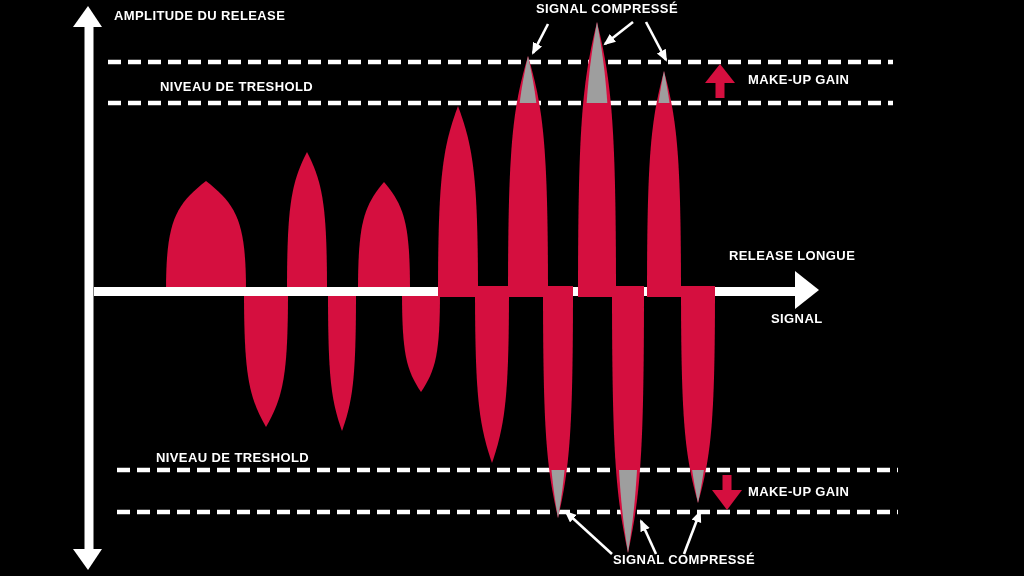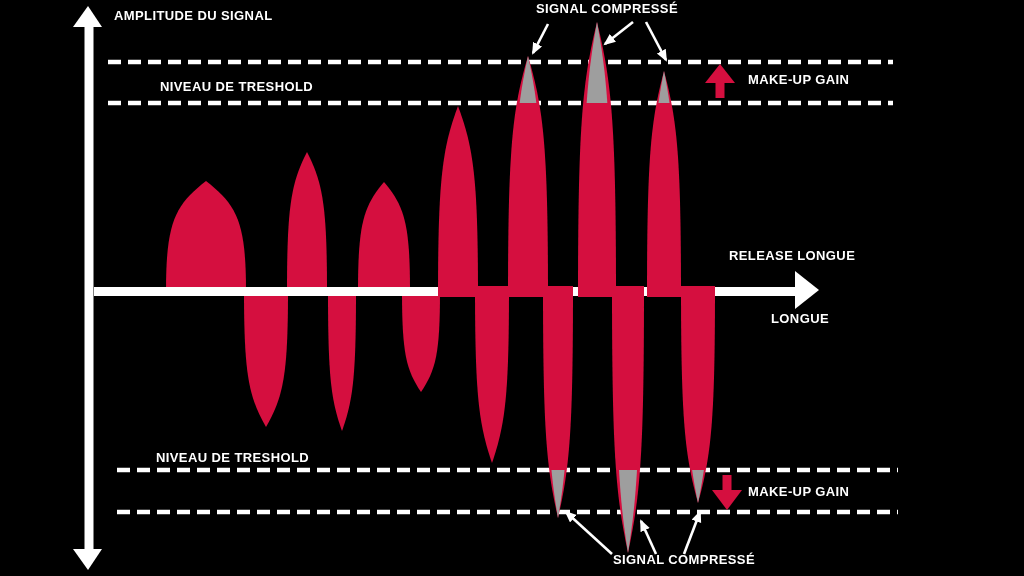--- a/index.html
+++ b/index.html
@@ -87,22 +87,22 @@
     <g id="g-ann">
         <line x1="548" y1="24" x2="533" y2="53" stroke="#ffffff" stroke-width="2.6" marker-end="url(#ah)"></line>
         <line x1="633" y1="22" x2="605" y2="44" stroke="#ffffff" stroke-width="2.6" marker-end="url(#ah)"></line>
         <line x1="646" y1="22" x2="666" y2="60" stroke="#ffffff" stroke-width="2.6" marker-end="url(#ah)"></line>
         <line x1="612" y1="554" x2="566" y2="512" stroke="#ffffff" stroke-width="2.6" marker-end="url(#ah)"></line>
         <line x1="656" y1="554" x2="641" y2="521" stroke="#ffffff" stroke-width="2.6" marker-end="url(#ah)"></line>
         <line x1="684" y1="554" x2="700" y2="512" stroke="#ffffff" stroke-width="2.6" marker-end="url(#ah)"></line>
       </g>
   </svg>
 
-  <div class="lbl" style="left:114px;top:9px;">AMPLITUDE DU SIGNAL</div>
+  <div class="lbl" style="left:114px;top:9px;">AMPLITUDE DU RELEASE</div>
   <div class="lbl" style="left:536px;top:2px;">SIGNAL COMPRESSÉ</div>
   <div class="lbl" style="left:160px;top:80px;">NIVEAU DE TRESHOLD</div>
   <div class="lbl" style="left:748px;top:73px;">MAKE-UP GAIN</div>
   <div class="lbl" style="left:729px;top:249px;">RELEASE LONGUE</div>
-  <div class="lbl" style="left:771px;top:312px;">LONGUE</div>
+  <div class="lbl" style="left:771px;top:312px;">SIGNAL</div>
   <div class="lbl" style="left:156px;top:451px;">NIVEAU DE TRESHOLD</div>
   <div class="lbl" style="left:748px;top:485px;">MAKE-UP GAIN</div>
   <div class="lbl" style="left:613px;top:553px;">SIGNAL COMPRESSÉ</div>
 </div>
 
 </body></html>

